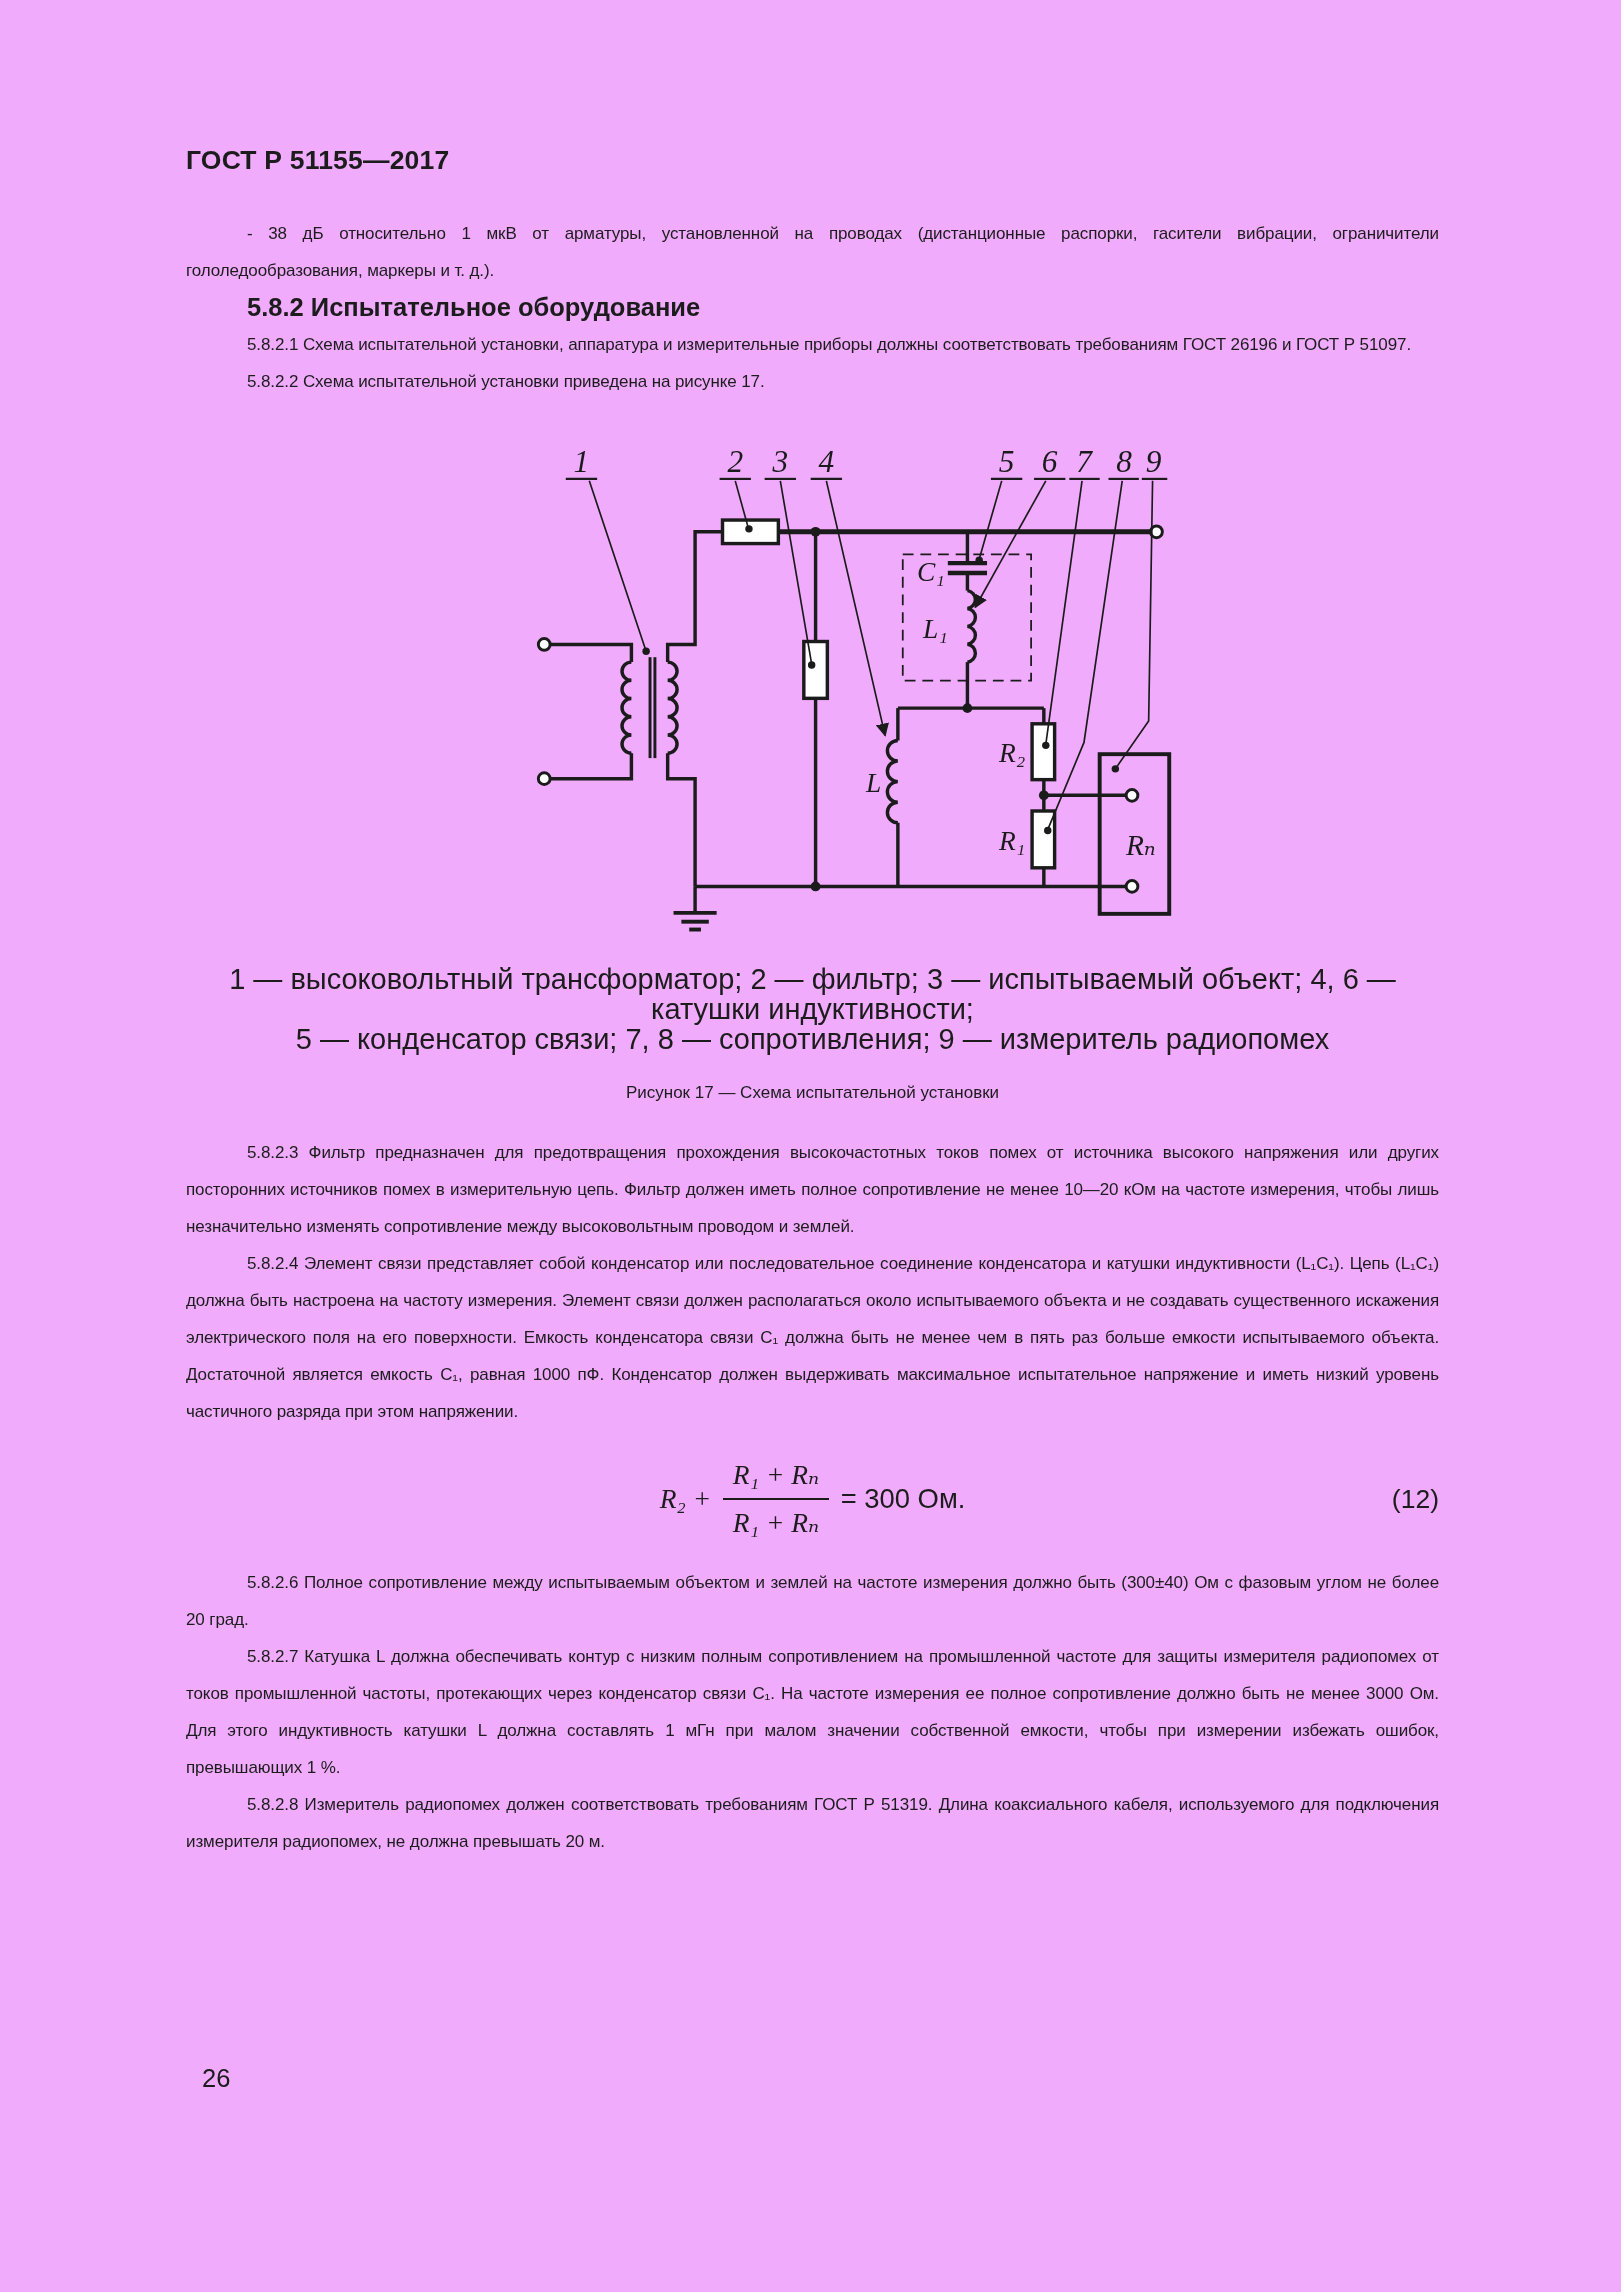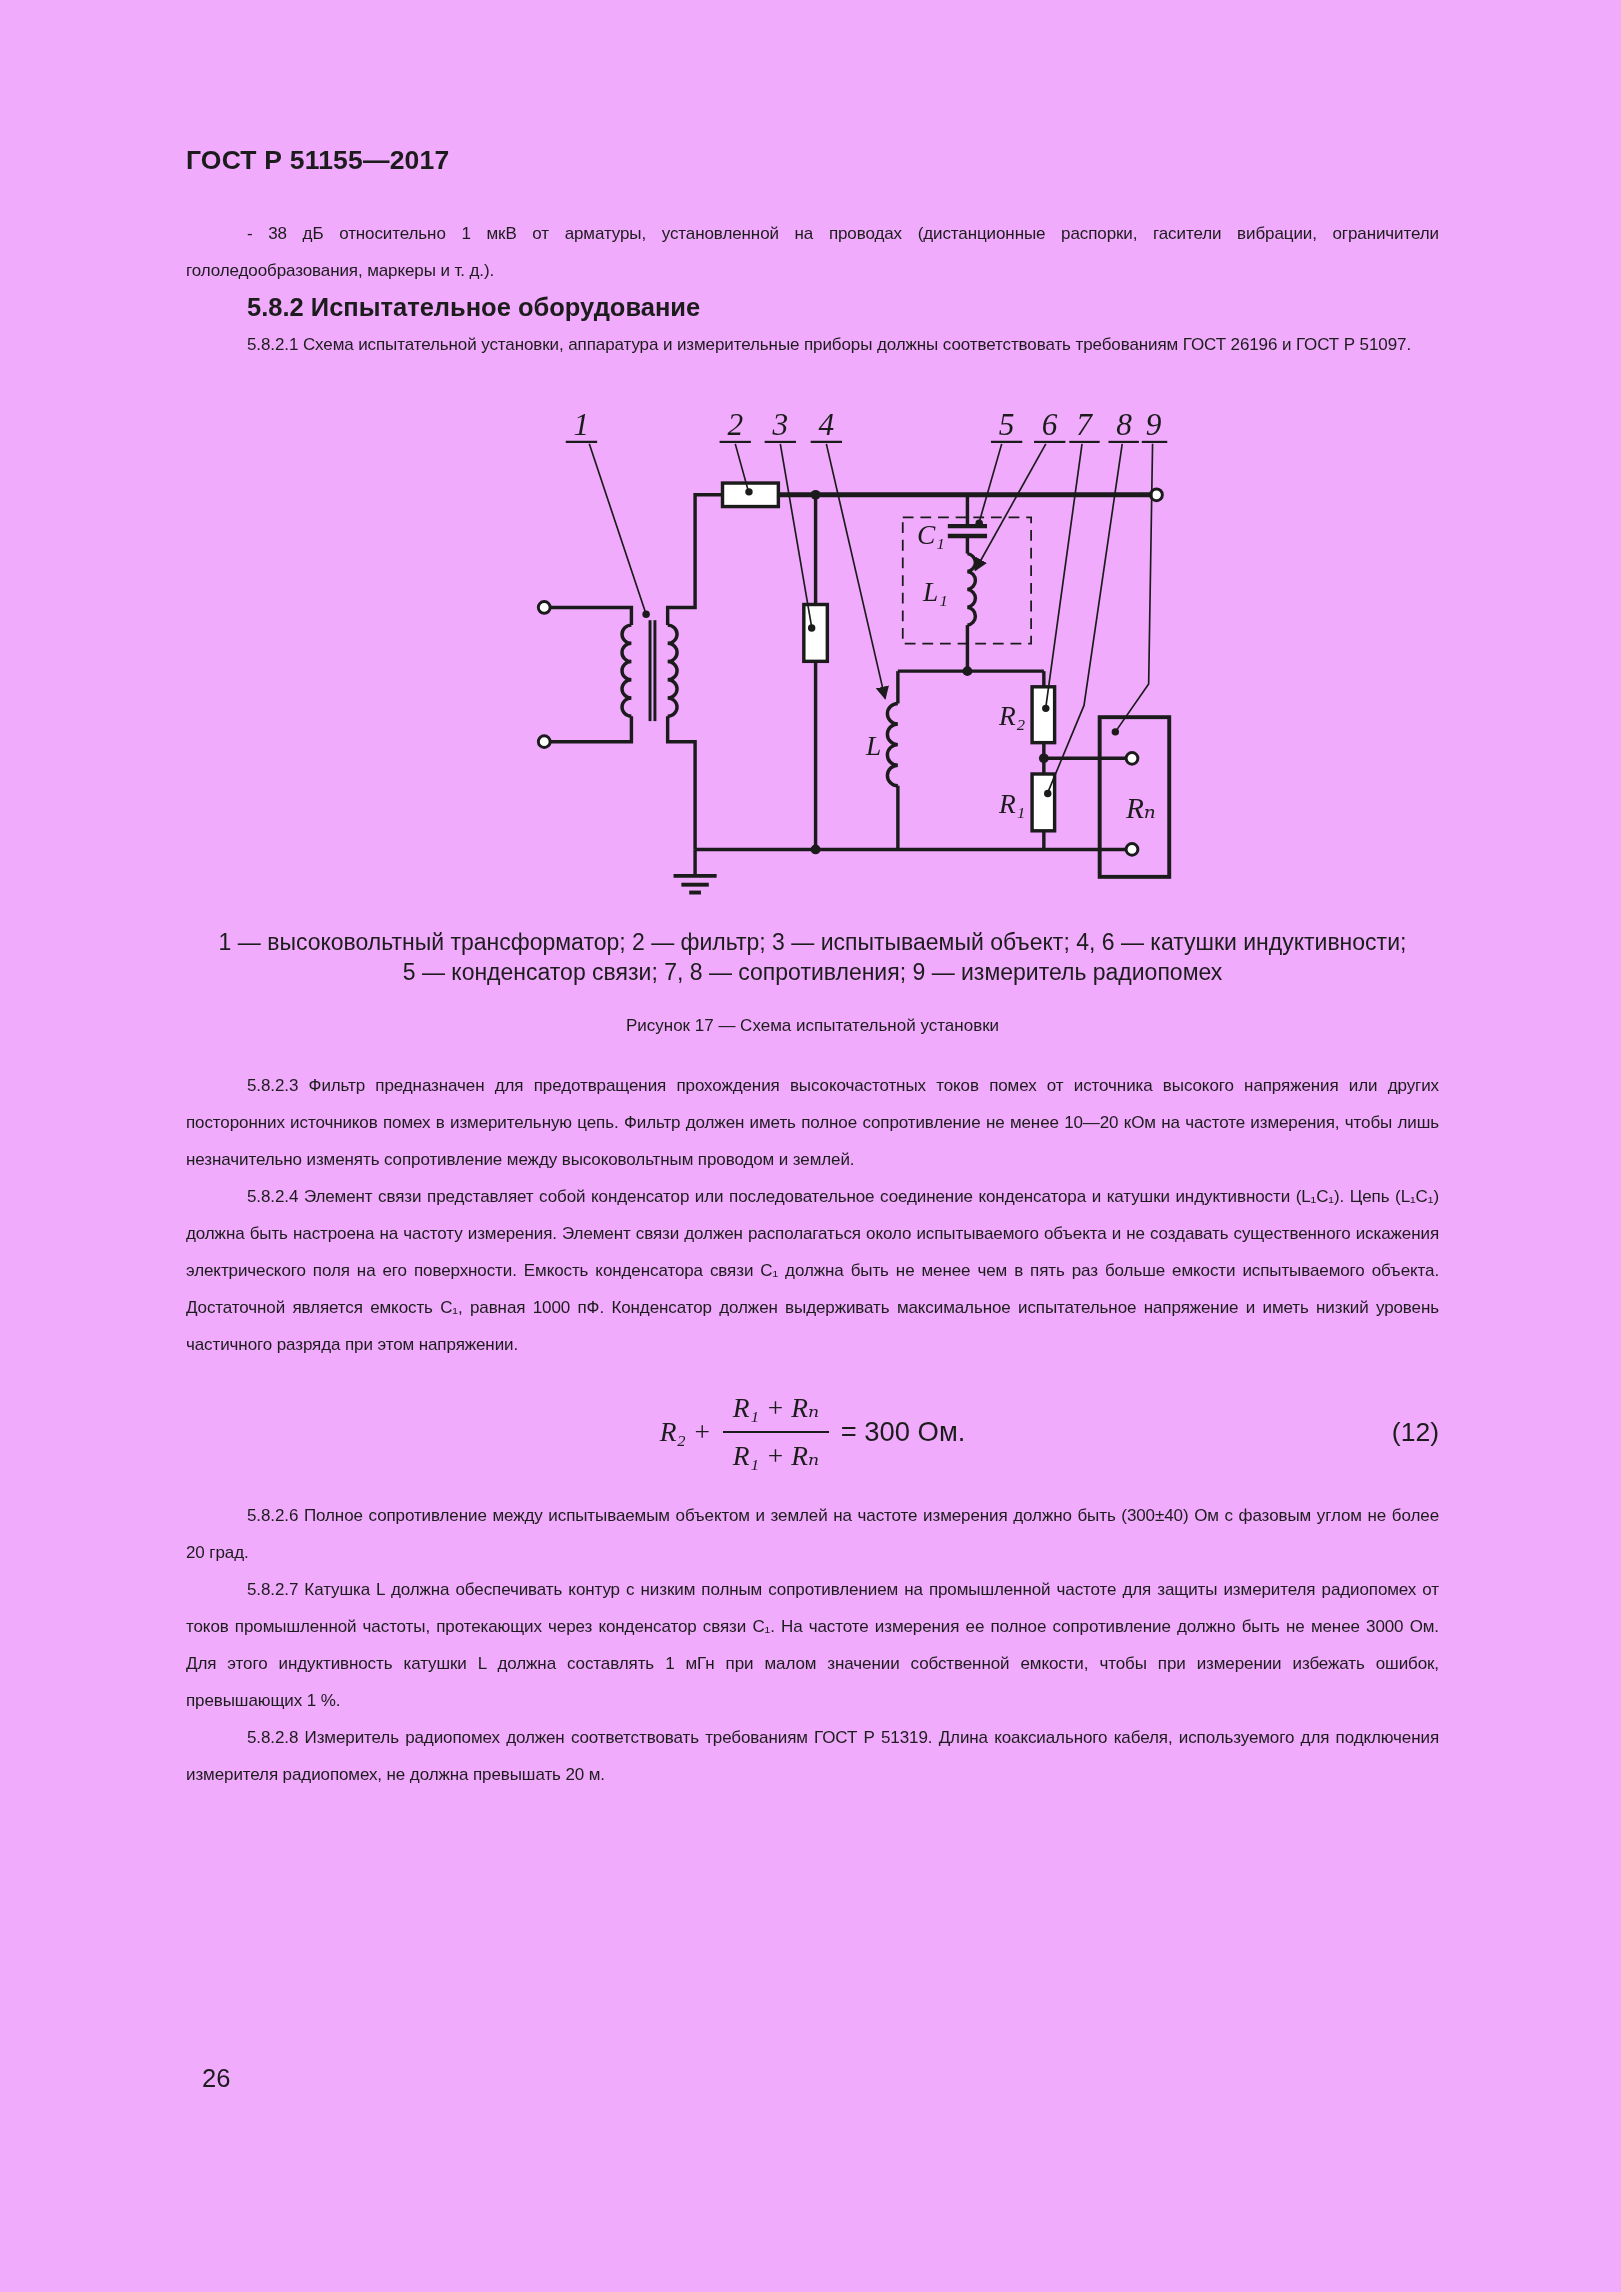--- a/index.html
+++ b/index.html
@@ -21,21 +21,21 @@
     text-align:justify;text-indent:61px;
     margin:0;letter-spacing:-0.1px;
   }
   p.heading{
     font-size:25.5px;line-height:37px;font-weight:bold;
     text-indent:61px;margin:0;
   }
   .fig{margin:25.5px 0 0 0;}
   .fig svg{display:block;margin-left:174px;}
   .fig-caption{
-    font-size:23px;line-height:30px;text-align:center;
+    font-size:29px;line-height:30px;text-align:center;
     margin:9.8px 0 0 0;font-style:normal;
   }
   .fig-title{
     font-size:17px;line-height:29px;text-align:center;
     margin:23.5px 0 27.4px 0;
   }
   
   .w{stroke:#1b1b1b;stroke-width:3.5;fill:none;}
   .w-thick{stroke:#1b1b1b;stroke-width:5;fill:none;}
   .comp{fill:#ffffff;stroke:#1b1b1b;stroke-width:3.5;}
@@ -71,20 +71,21 @@
 <body>
 
 <div class="page">
   <div class="content">
 
     <div class="doc-header">ГОСТ Р 51155—2017</div>
 
     <p class="body-par">- 38 дБ относительно 1 мкВ от арматуры, установленной на проводах (дистанционные распорки, гасители вибрации, ограничители гололедообразования, маркеры и т. д.).</p>
     <p class="heading">5.8.2 Испытательное оборудование</p>
     <p class="body-par">5.8.2.1 Схема испытательной установки, аппаратура и измерительные приборы должны соответ­ствовать требованиям ГОСТ 26196 и ГОСТ Р 51097.</p>
+    <p class="body-par">5.8.2.2 Схема испытательной установки приведена на рисунке 17.</p>
 
     <figure class="fig" style="margin-left:0;margin-right:0;">
       <svg width="823" height="529" viewBox="0 0 840 540" xmlns="http://www.w3.org/2000/svg">
         <defs>
           <marker id="arr" viewBox="0 0 10 10" refX="9" refY="5" markerWidth="8" markerHeight="8" orient="auto">
             <path d="M0,0 L10,5 L0,10 z" fill="#1b1b1b"></path>
           </marker>
         </defs>
 
         <g>

